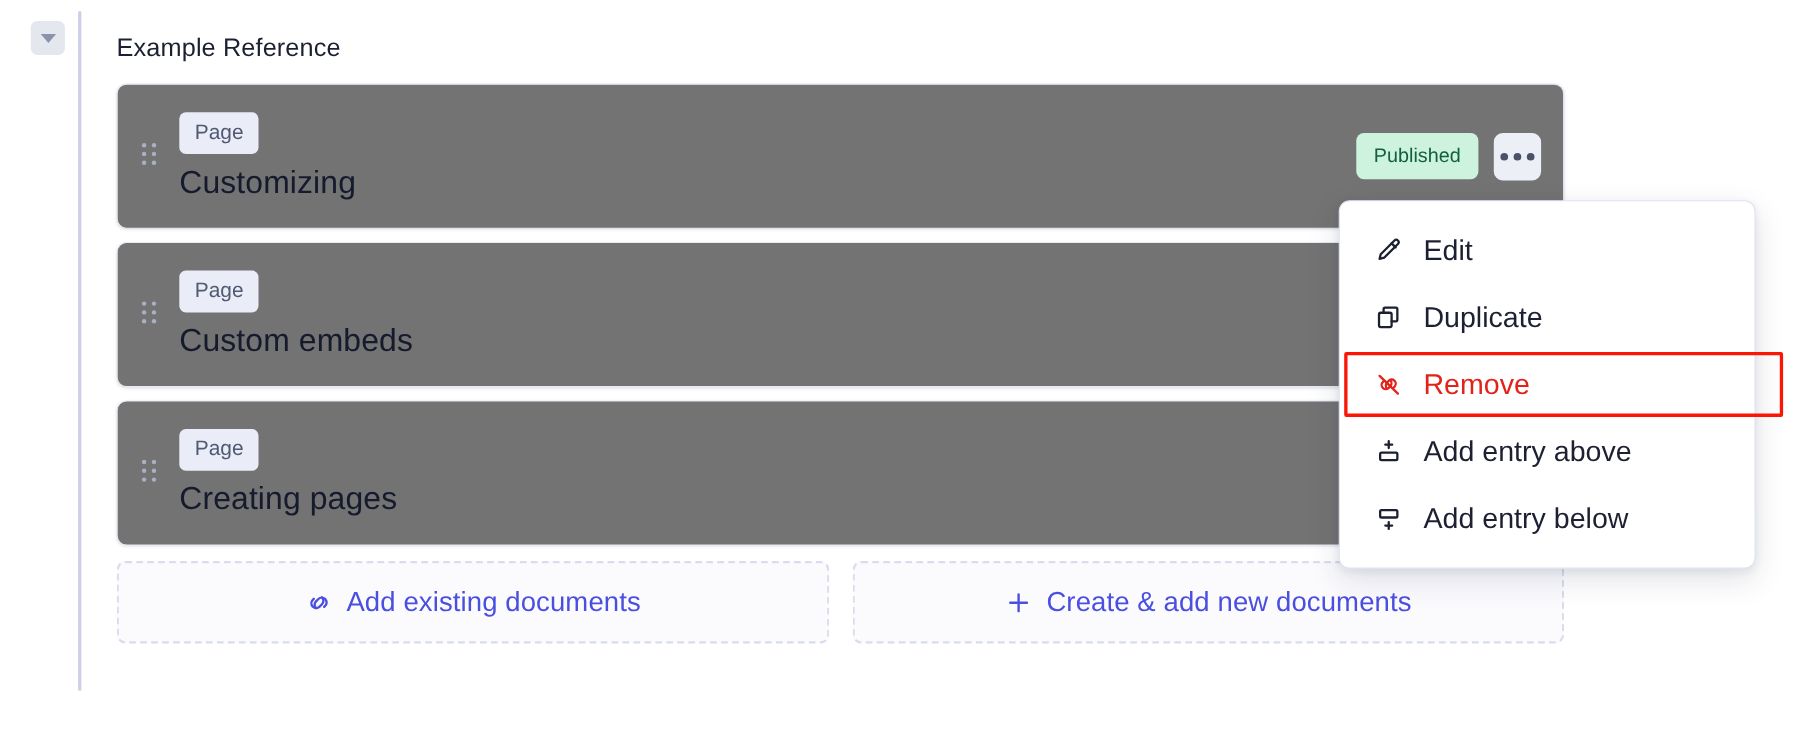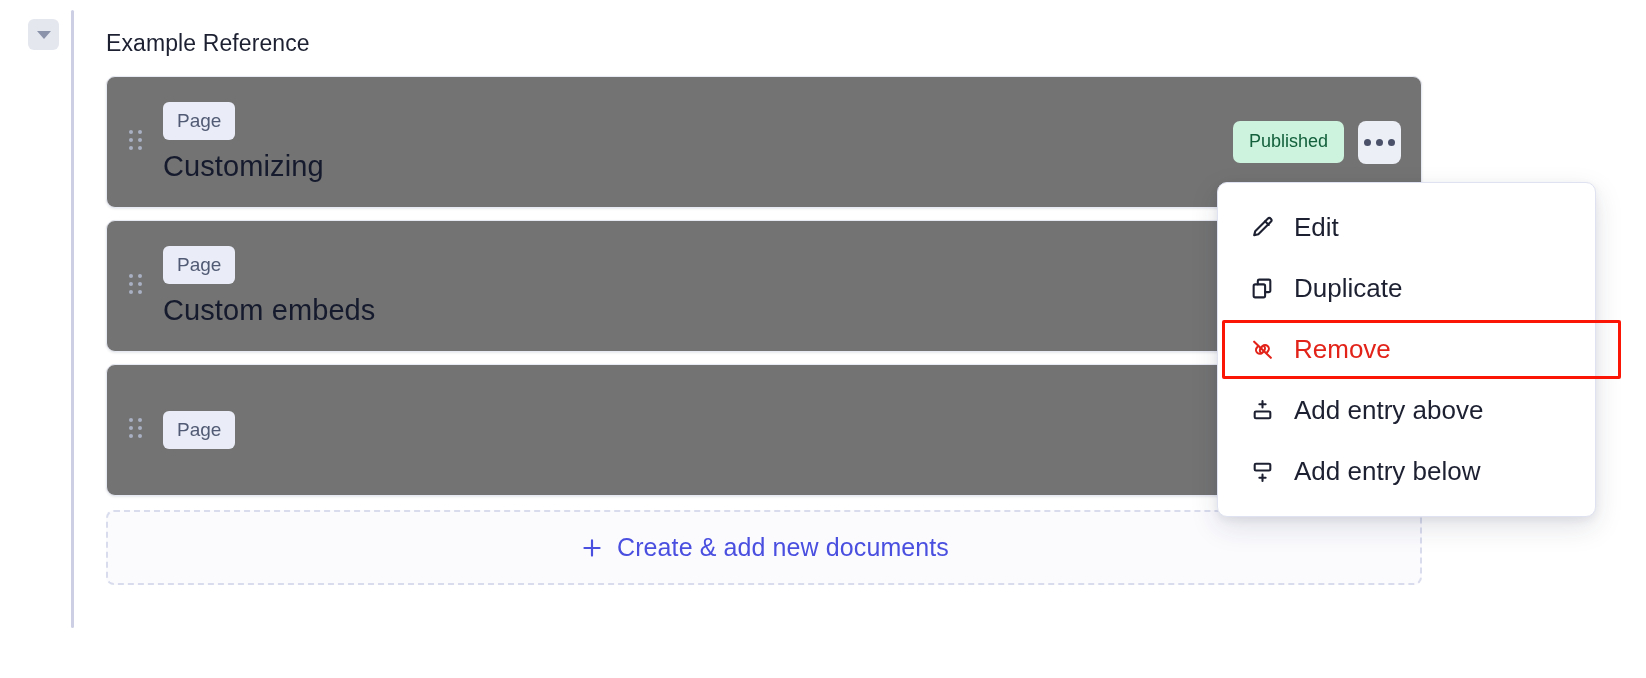--- a/index.html
+++ b/index.html
@@ -306,34 +306,42 @@
         <span class="drag-handle">
           <i></i>
             <i></i>
             <i></i>
             <i></i>
             <i></i>
             <i></i>
         </span>
         <div class="entry-main">
           <span class="type-badge">Page</span>
+          <span class="entry-title">Creating pages</span>
         </div>
         <div class="entry-right">
           <span class="status-badge">Published</span>
           <button class="more-btn">
             <i></i>
             <i></i>
             <i></i>
           </button>
         </div>
       </div>
 
     </div>
 
     <div class="actions">
+      <button class="action-btn">
+        <svg width="26" height="26" viewBox="0 0 24 24" fill="none" stroke="#4a4fe0" stroke-width="2" stroke-linecap="round">
+          <path d="M14.5 7.5a4 4 0 0 1 0 5.7l-2 2a4 4 0 0 1-5.7-5.7l.9-.9"></path>
+          <path d="M9.5 16.5a4 4 0 0 1 0-5.7l2-2a4 4 0 0 1 5.7 5.7l-.9.9"></path>
+        </svg>
+        <span>Add existing documents</span>
+      </button>
       <button class="action-btn">
         <svg width="26" height="26" viewBox="0 0 24 24" fill="none" stroke="#4a4fe0" stroke-width="2" stroke-linecap="round">
           <path d="M12 5v14M5 12h14"></path>
         </svg>
         <span>Create &amp; add new documents</span>
       </button>
     </div>
 
   </div>
 

